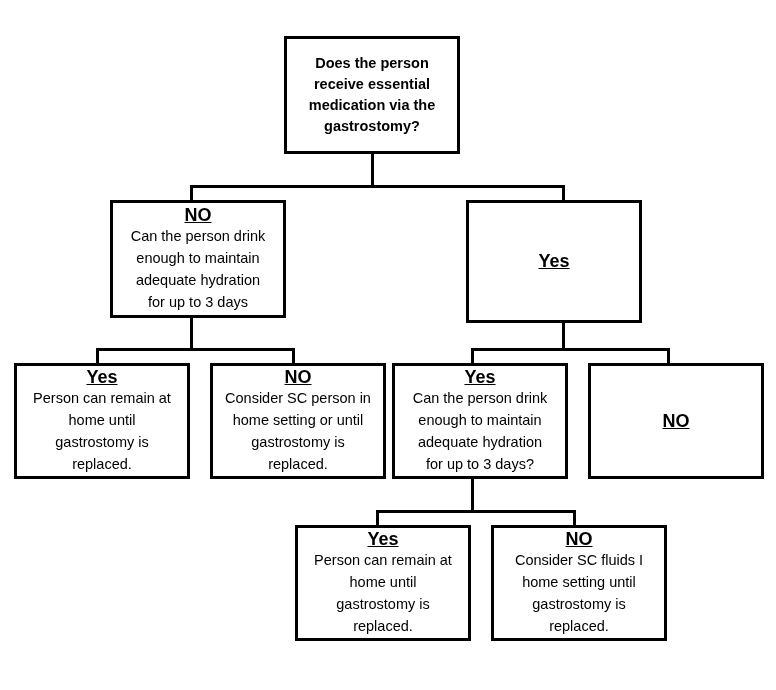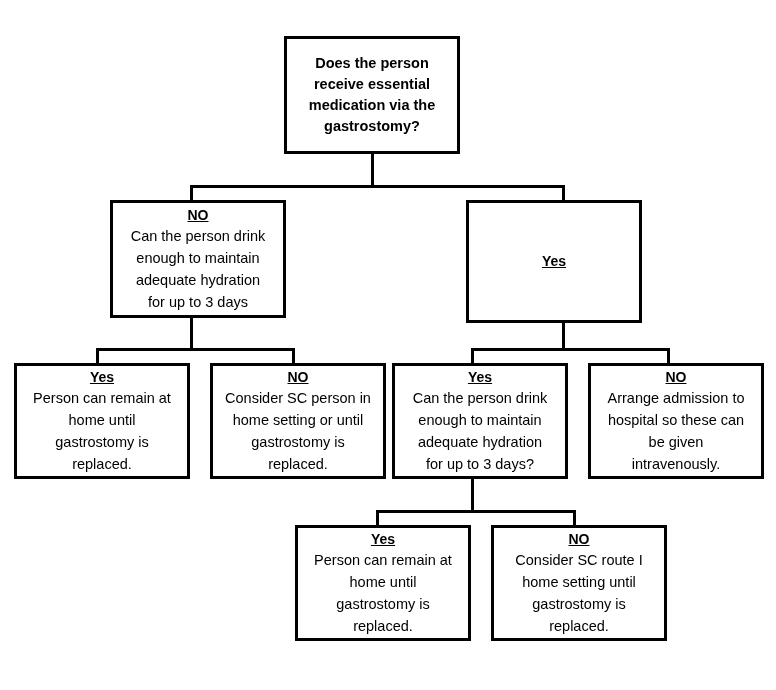--- a/index.html
+++ b/index.html
@@ -32,21 +32,21 @@
     flex-direction: column;
     align-items: center;
     justify-content: center;
     text-align: center;
     padding: 4px 6px;
     z-index: 2;
   }
   .node .title {
     font-weight: bold;
     text-decoration: underline;
-    font-size: 14px;
+    font-size: 18px;
     line-height: 19px;
     letter-spacing: 0px;
     margin-bottom: 0px;
   }
   .node .body {
     font-size: 14.5px;
     line-height: 22px;
     white-space: pre-line;
   }
   
@@ -126,35 +126,31 @@
   <div class="node" style="left:392px; top:363px; width:176px; height:116px;">
     <div class="title">Yes</div>
     <div class="body">Can the person drink
 enough to maintain
 adequate hydration
 for up to 3 days?</div>
   </div>
 
   <div class="node" style="left:588px; top:363px; width:176px; height:116px;">
     <div class="title">NO</div>
-    <div class="body">Arrange admission to
-hospital so these can
-be given
-intravenously.</div>
   </div>
 
   <div class="node" style="left:295px; top:525px; width:176px; height:116px;">
     <div class="title">Yes</div>
     <div class="body">Person can remain at
 home until
 gastrostomy is
 replaced.</div>
   </div>
 
   <div class="node" style="left:491px; top:525px; width:176px; height:116px;">
     <div class="title">NO</div>
-    <div class="body">Consider SC route I
+    <div class="body">Consider SC fluids I
 home setting until
 gastrostomy is
 replaced.</div>
   </div>
 
 </div>
 
 </body></html>

